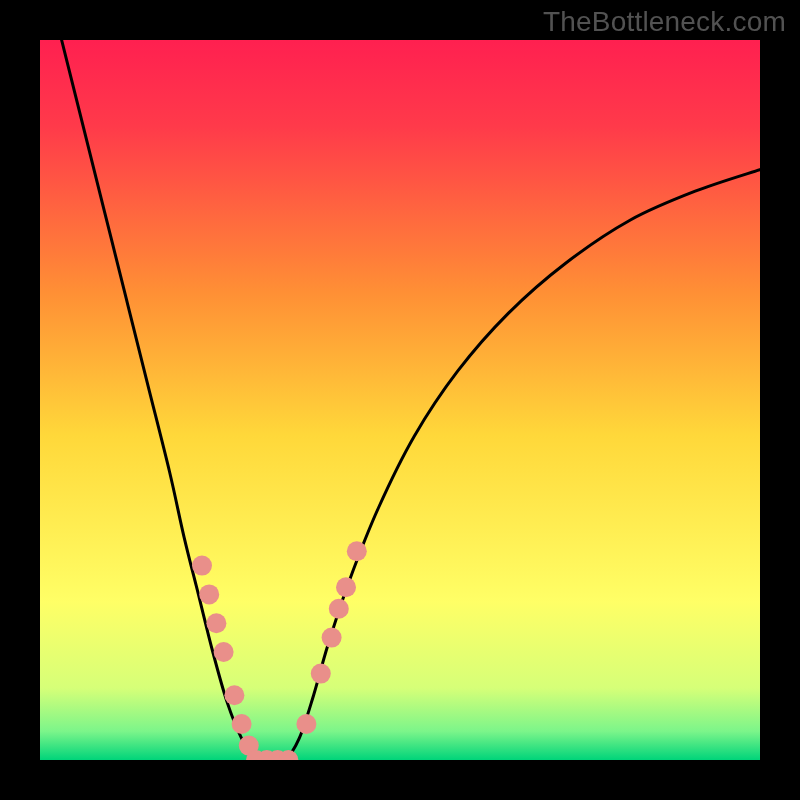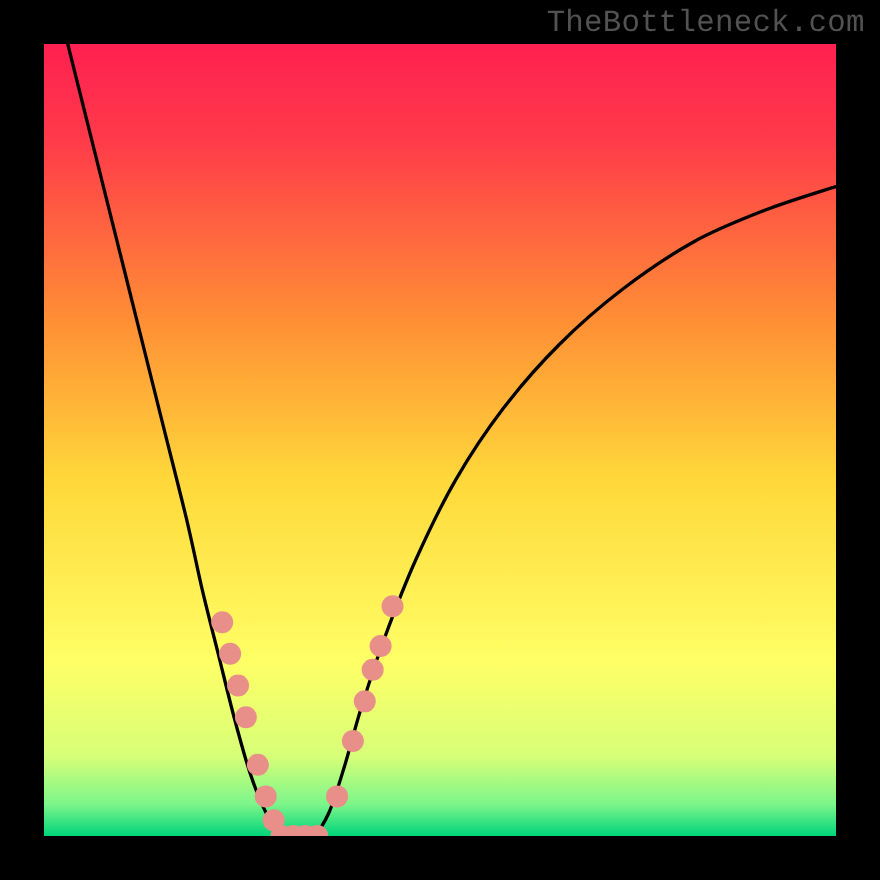--- a/index.html
+++ b/index.html
@@ -8,21 +8,20 @@
     width: 800px;
     height: 800px;
     overflow: hidden;
     background: #fff;
     font-family: Arial, Helvetica, sans-serif;
   }
   .root {
     position: relative;
     width: 800px;
     height: 800px;
-    font-family: Liberation Mono, monospace;
   }
   .watermark {
     position: absolute;
     top: 6px;
     right: 14px;
     font-size: 28px;
     font-weight: 500;
     color: #525252;
     letter-spacing: 0.2px;
     z-index: 5;

